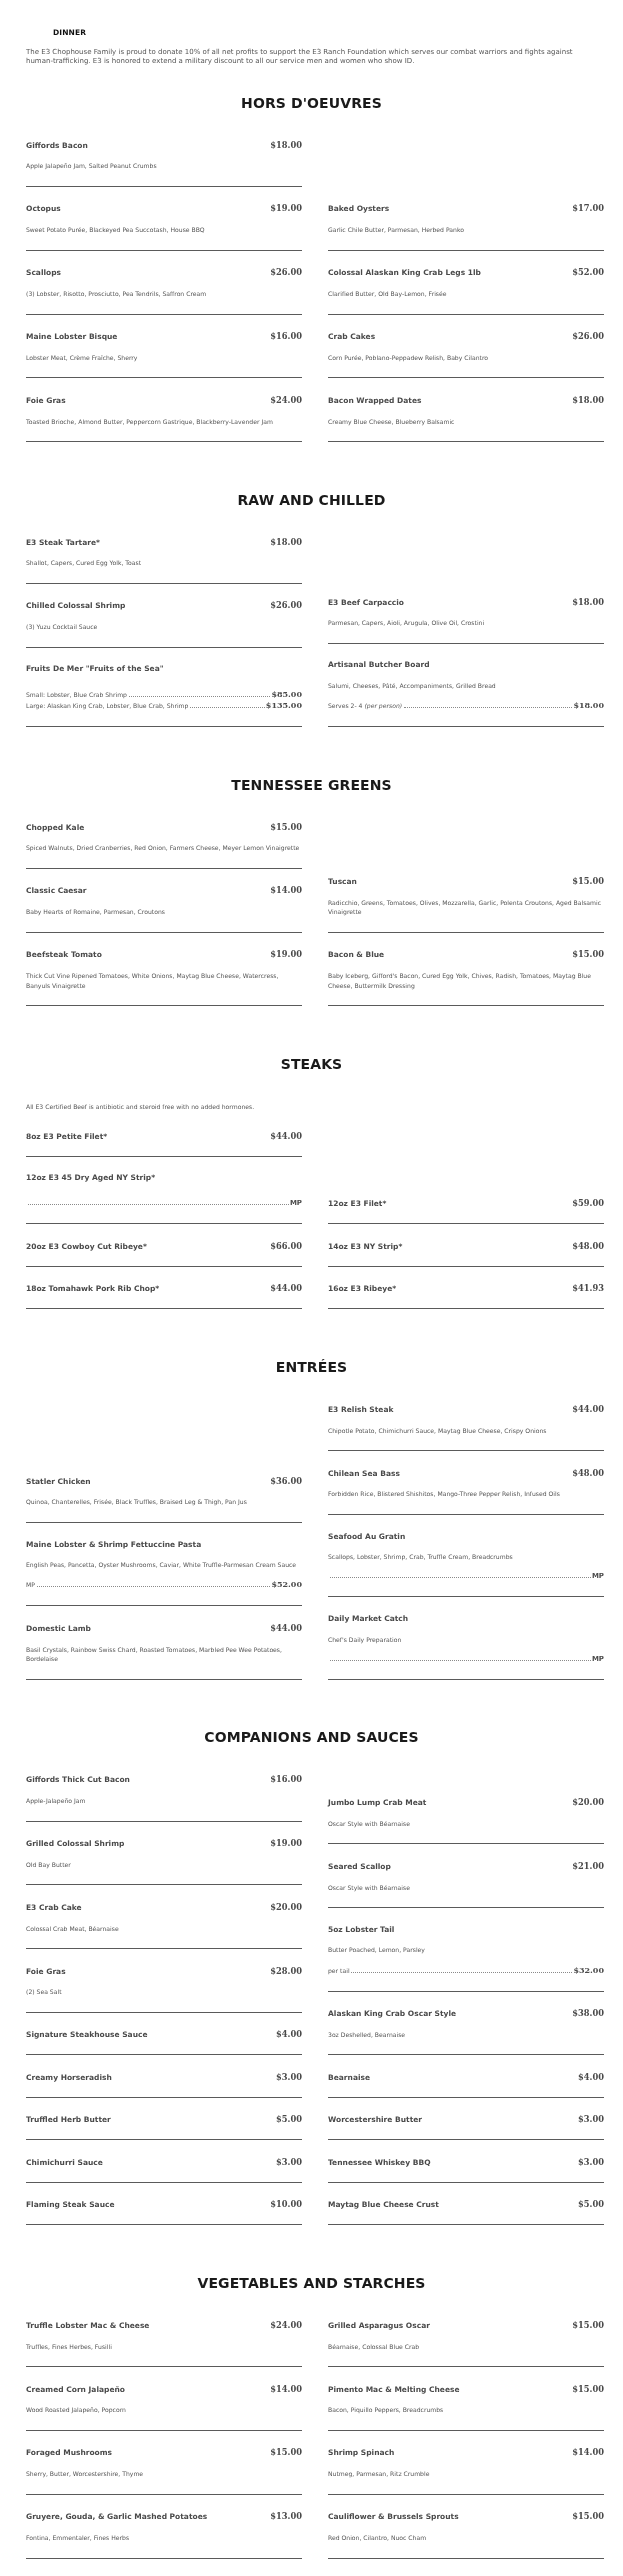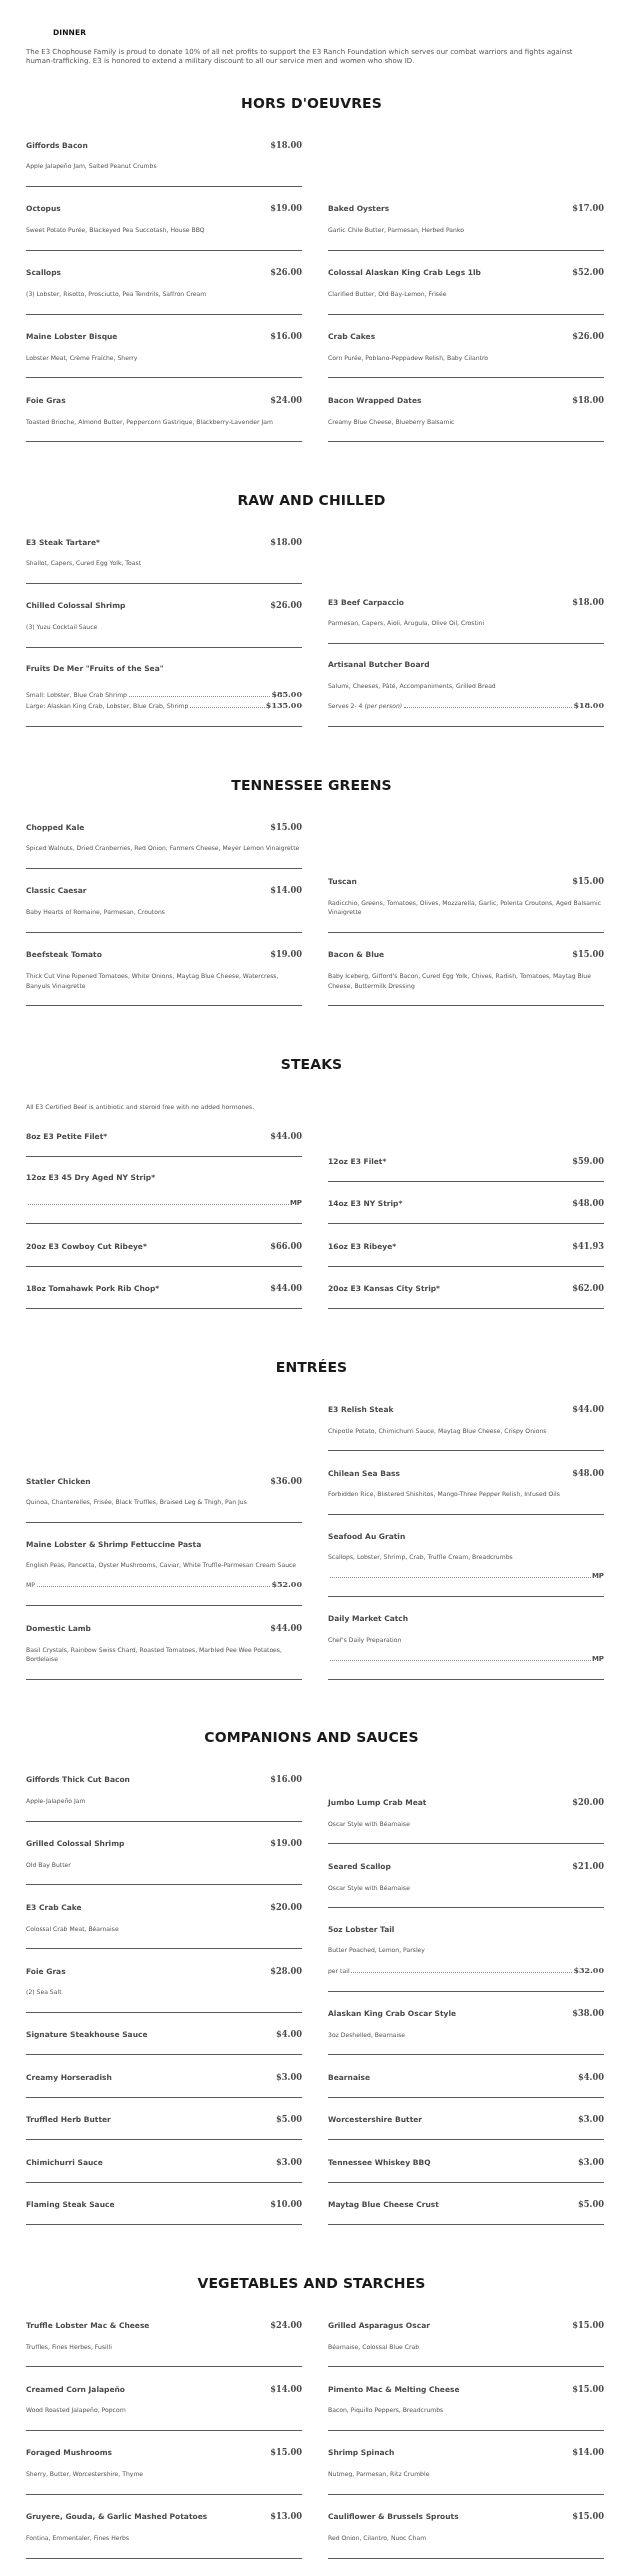--- a/index.html
+++ b/index.html
@@ -336,26 +336,20 @@
               <div class="item-name">14oz E3 NY Strip*</div>
               <div class="item-price">$48.00</div>
             </div>
           </div>
           <div class="item">
             <div class="item-head">
               <div class="item-name">16oz E3 Ribeye*</div>
               <div class="item-price">$41.93</div>
             </div>
           </div>
-          <div class="item">
-            <div class="item-head">
-              <div class="item-name">20oz E3 Kansas City Strip*</div>
-              <div class="item-price">$62.00</div>
-            </div>
-          </div>
         </div>
       </div>
     </section>
     <section class="section">
       <h2 class="section-title">ENTRÉES</h2>
       <div class="grid">
         <div class="col">
           <div class="item">
             <div class="item-head">
               <div class="item-name">Statler Chicken</div>

